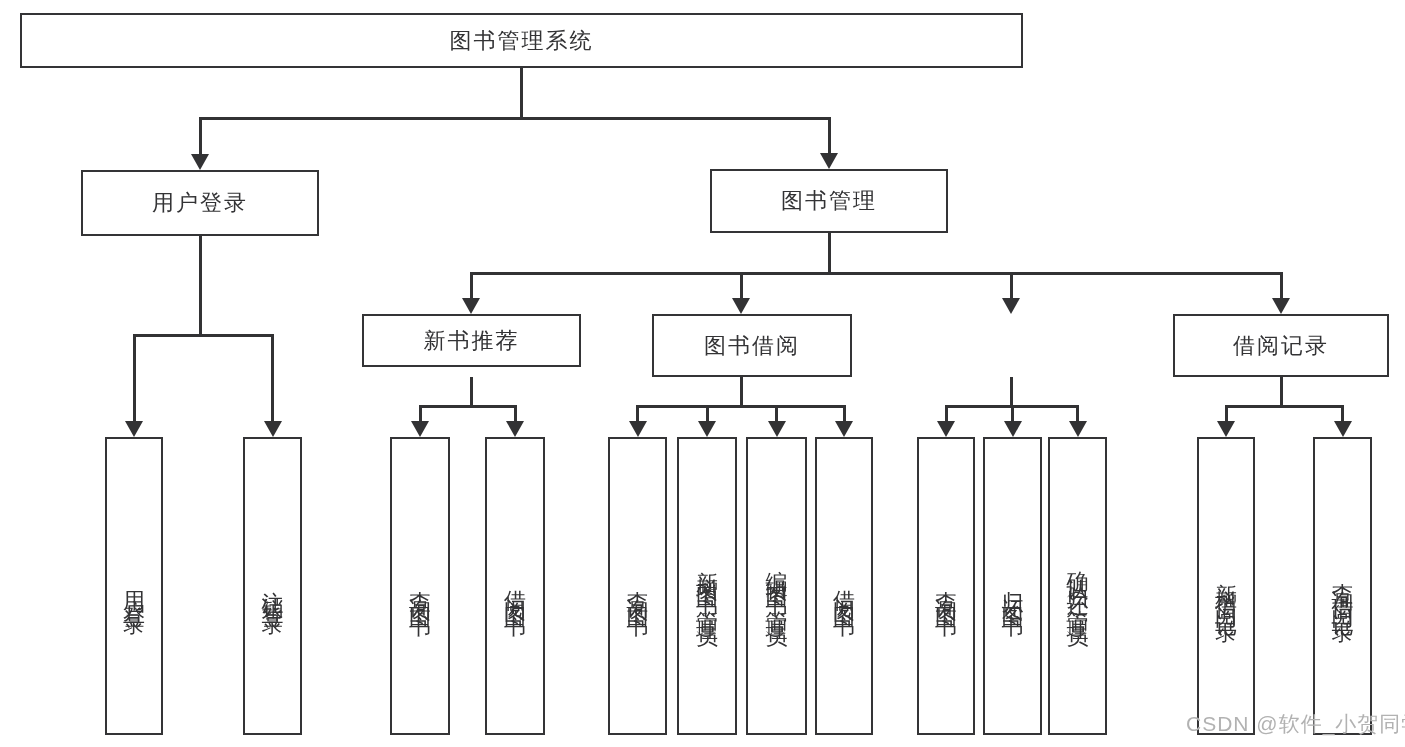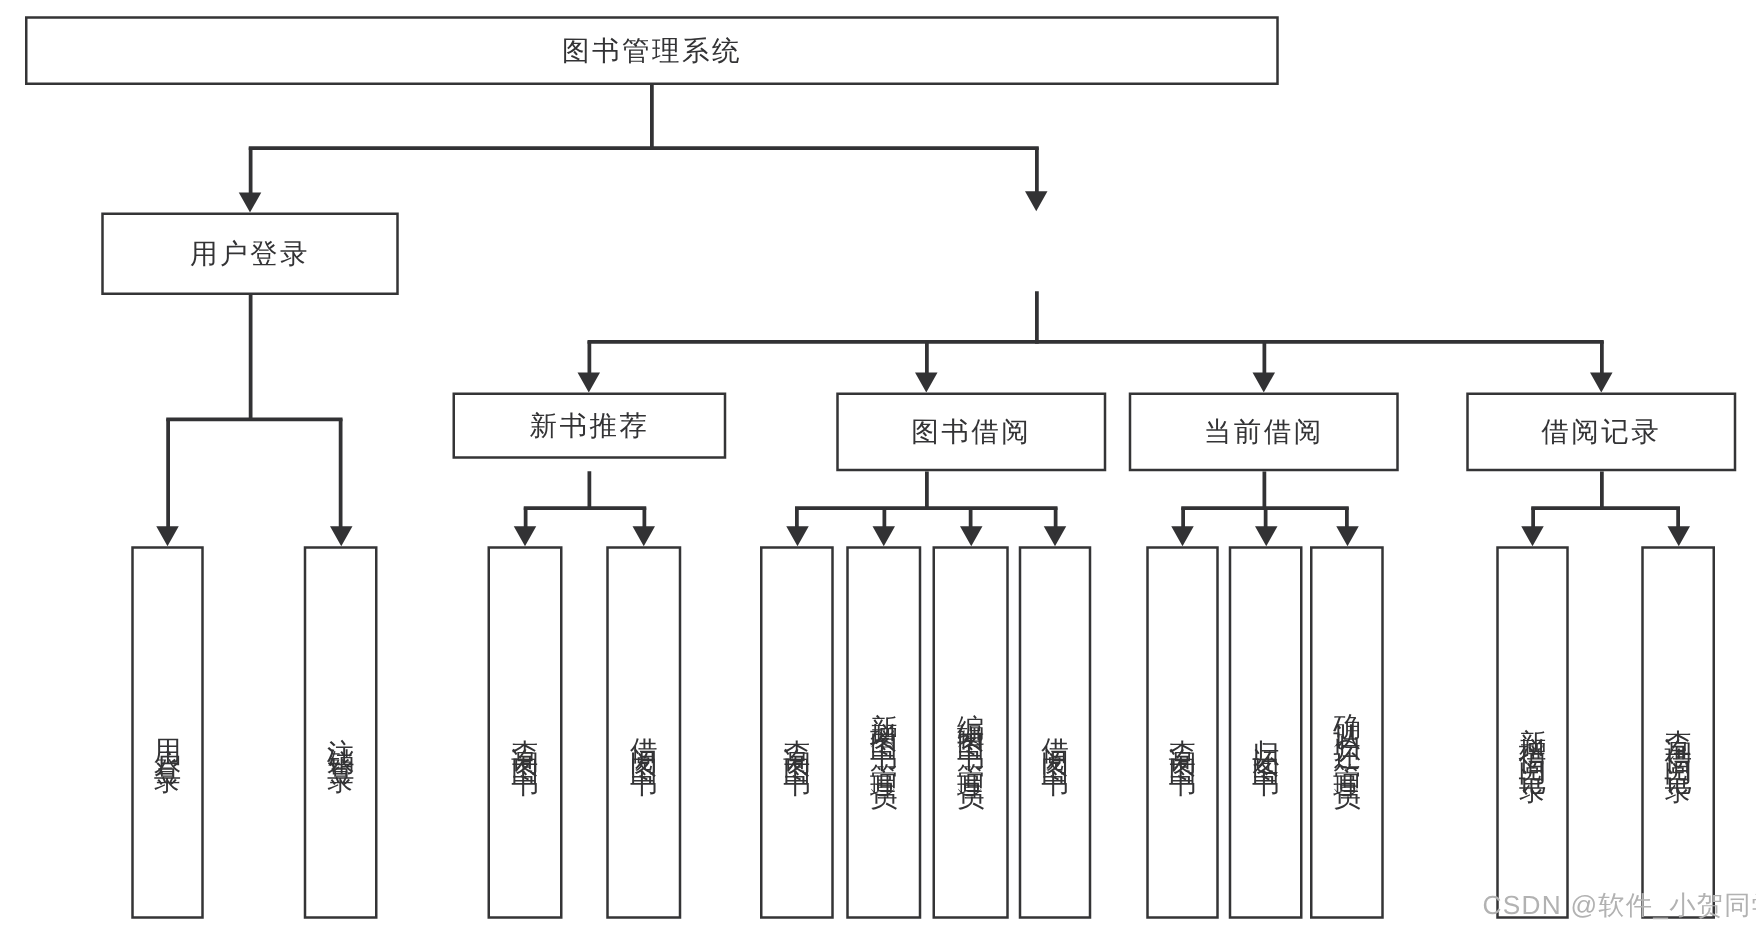--- a/index.html
+++ b/index.html
@@ -29,24 +29,24 @@
   }
 </style>
 </head>
 <body>
 
 <div class="canvas">
 
   <div class="box" style="left:20px;top:13px;width:1003px;height:55px">图书管理系统</div>
 
   <div class="box" style="left:81px;top:170px;width:238px;height:66px">用户登录</div>
+  <div class="box" style="left:710px;top:169px;width:238px;height:64px">图书管理</div>
 
   <div class="box" style="left:362px;top:314px;width:219px;height:53px">新书推荐</div>
-  <div class="box" style="left:669px;top:314px;width:216px;height:63px">图书借阅</div>
-  <div class="box" style="left:903px;top:314px;width:216px;height:63px">当前借阅</div>
+  <div class="box" style="left:652px;top:314px;width:200px;height:63px">图书借阅</div>
   <div class="box" style="left:1173px;top:314px;width:216px;height:63px">借阅记录</div>
 
   <div class="box vbox" style="left:105px;top:437px;width:58px;height:298px">用户登录</div>
   <div class="box vbox" style="left:243px;top:437px;width:59px;height:298px">注销登录</div>
 
   <div class="box vbox" style="left:390px;top:437px;width:60px;height:298px">查询图书</div>
   <div class="box vbox" style="left:485px;top:437px;width:60px;height:298px">借阅图书</div>
 
   <div class="box vbox" style="left:608px;top:437px;width:59px;height:298px">查询图书</div>
   <div class="box vbox" style="left:677px;top:437px;width:60px;height:298px">新增图书（管理员）</div>

